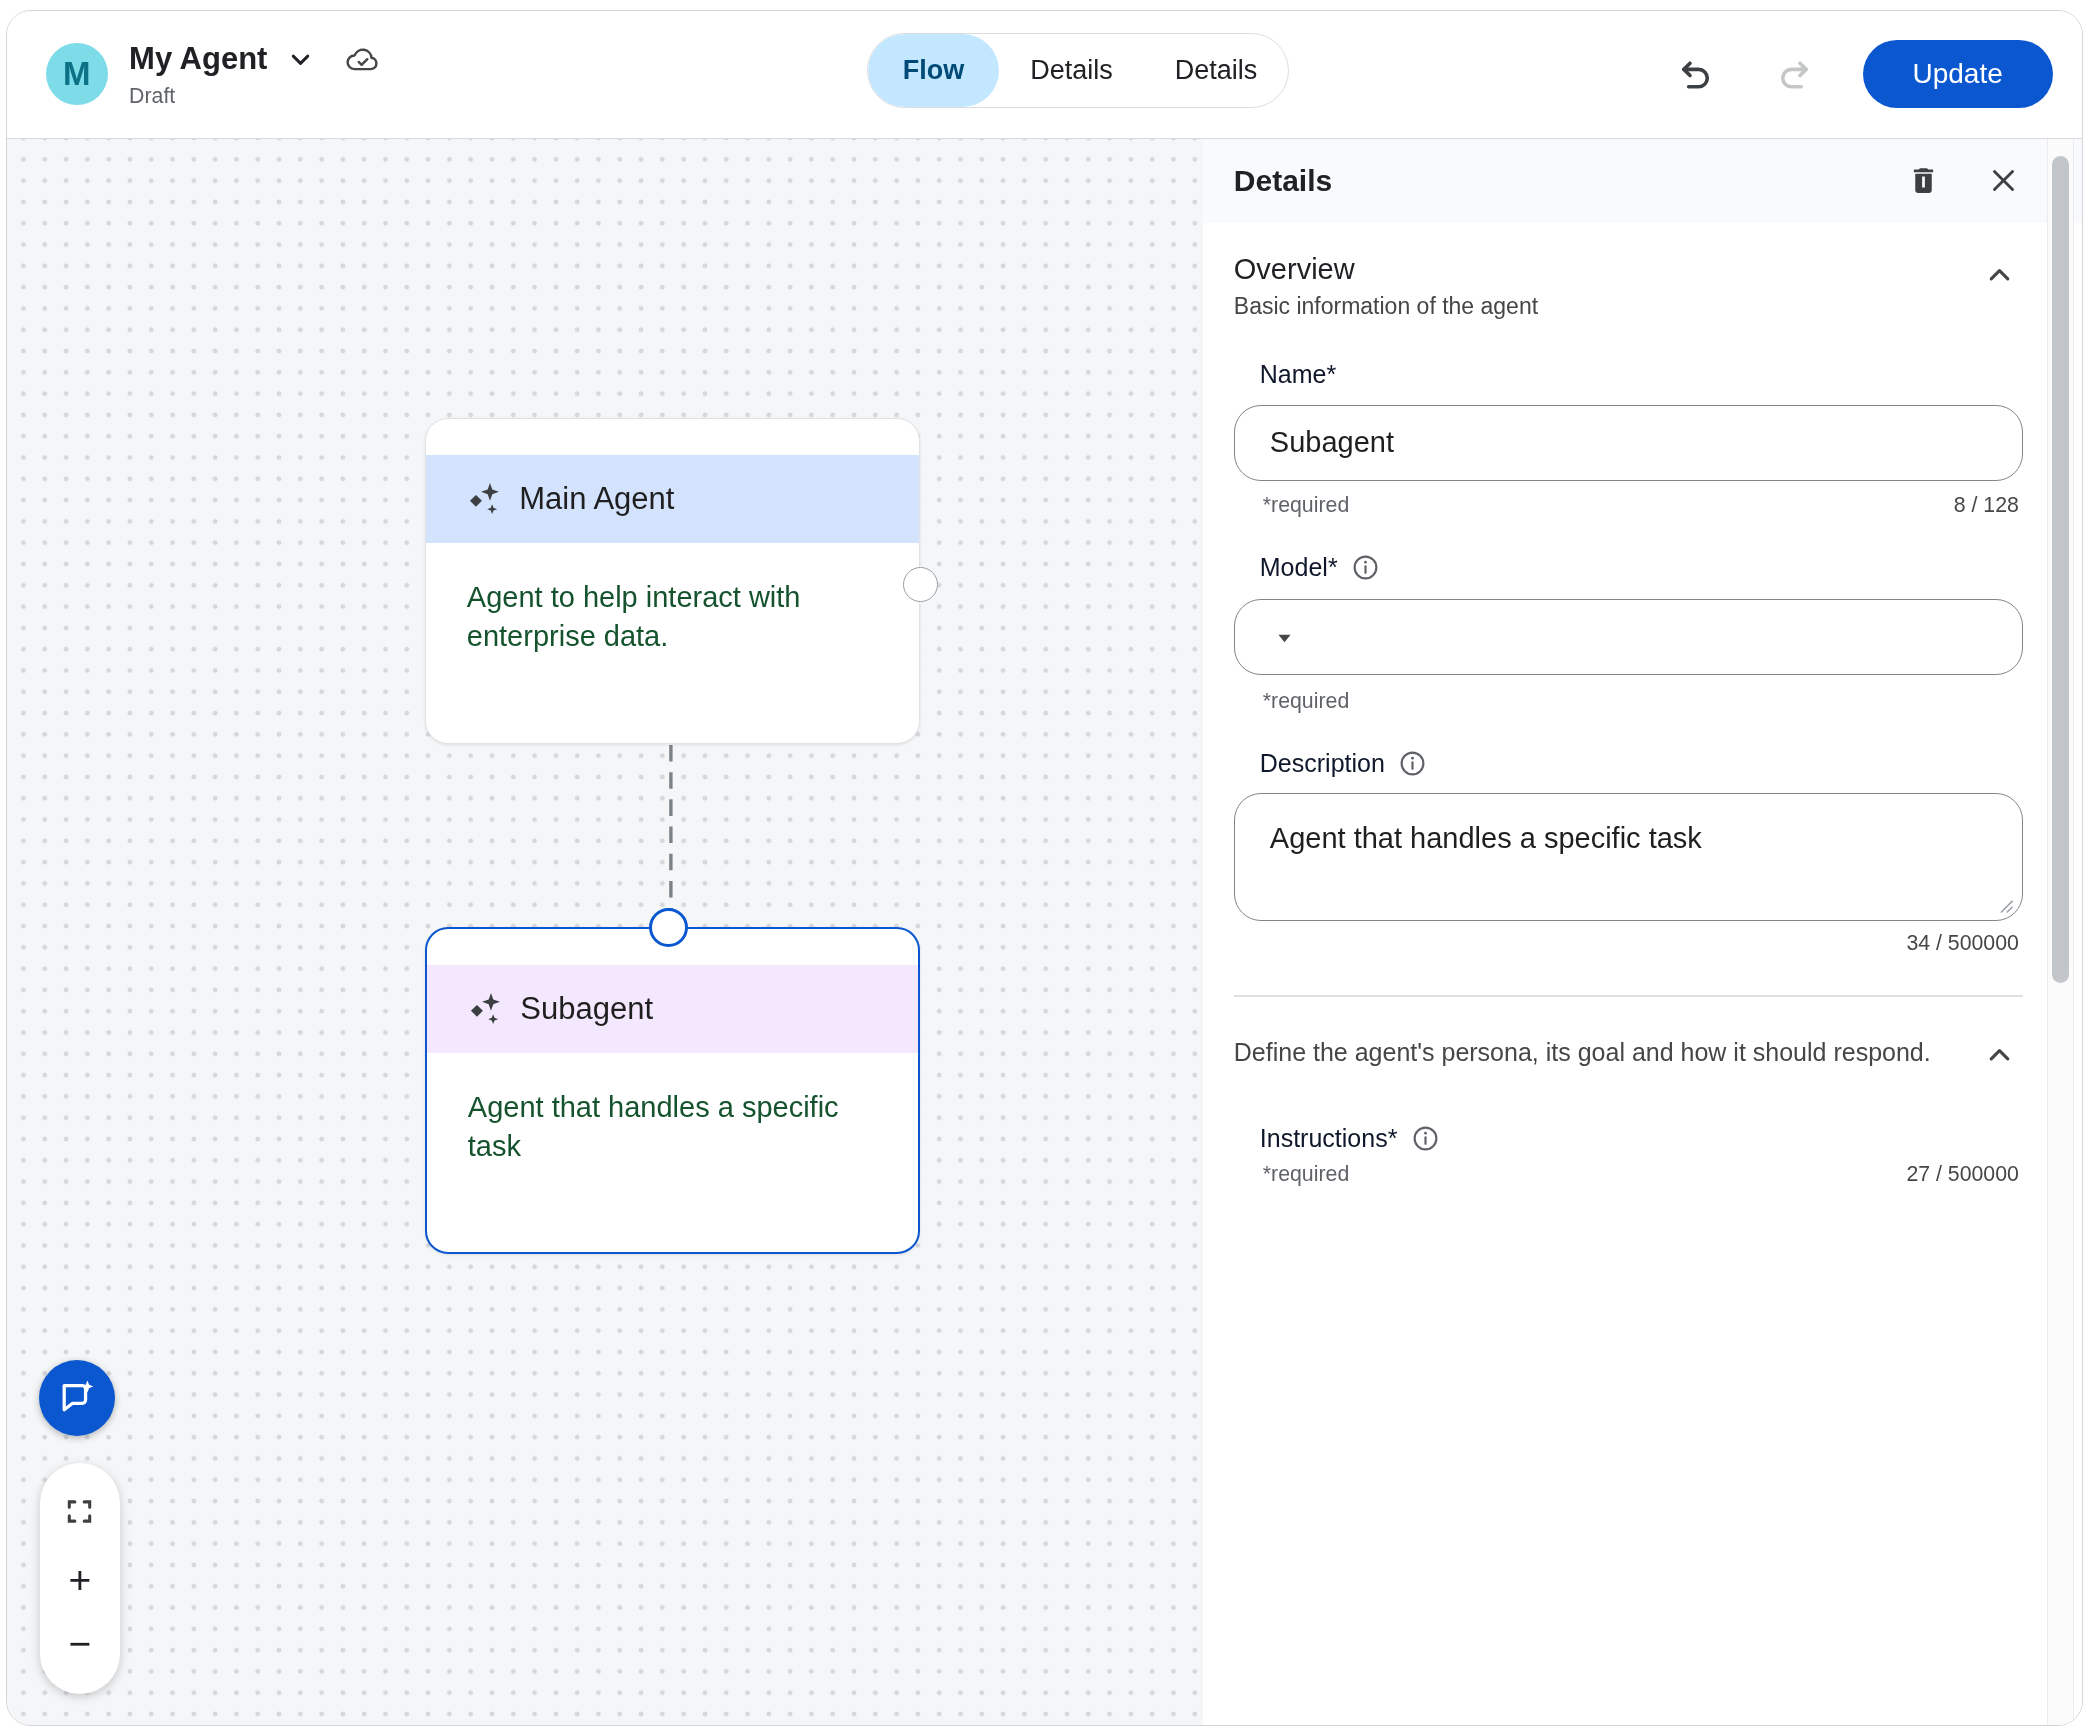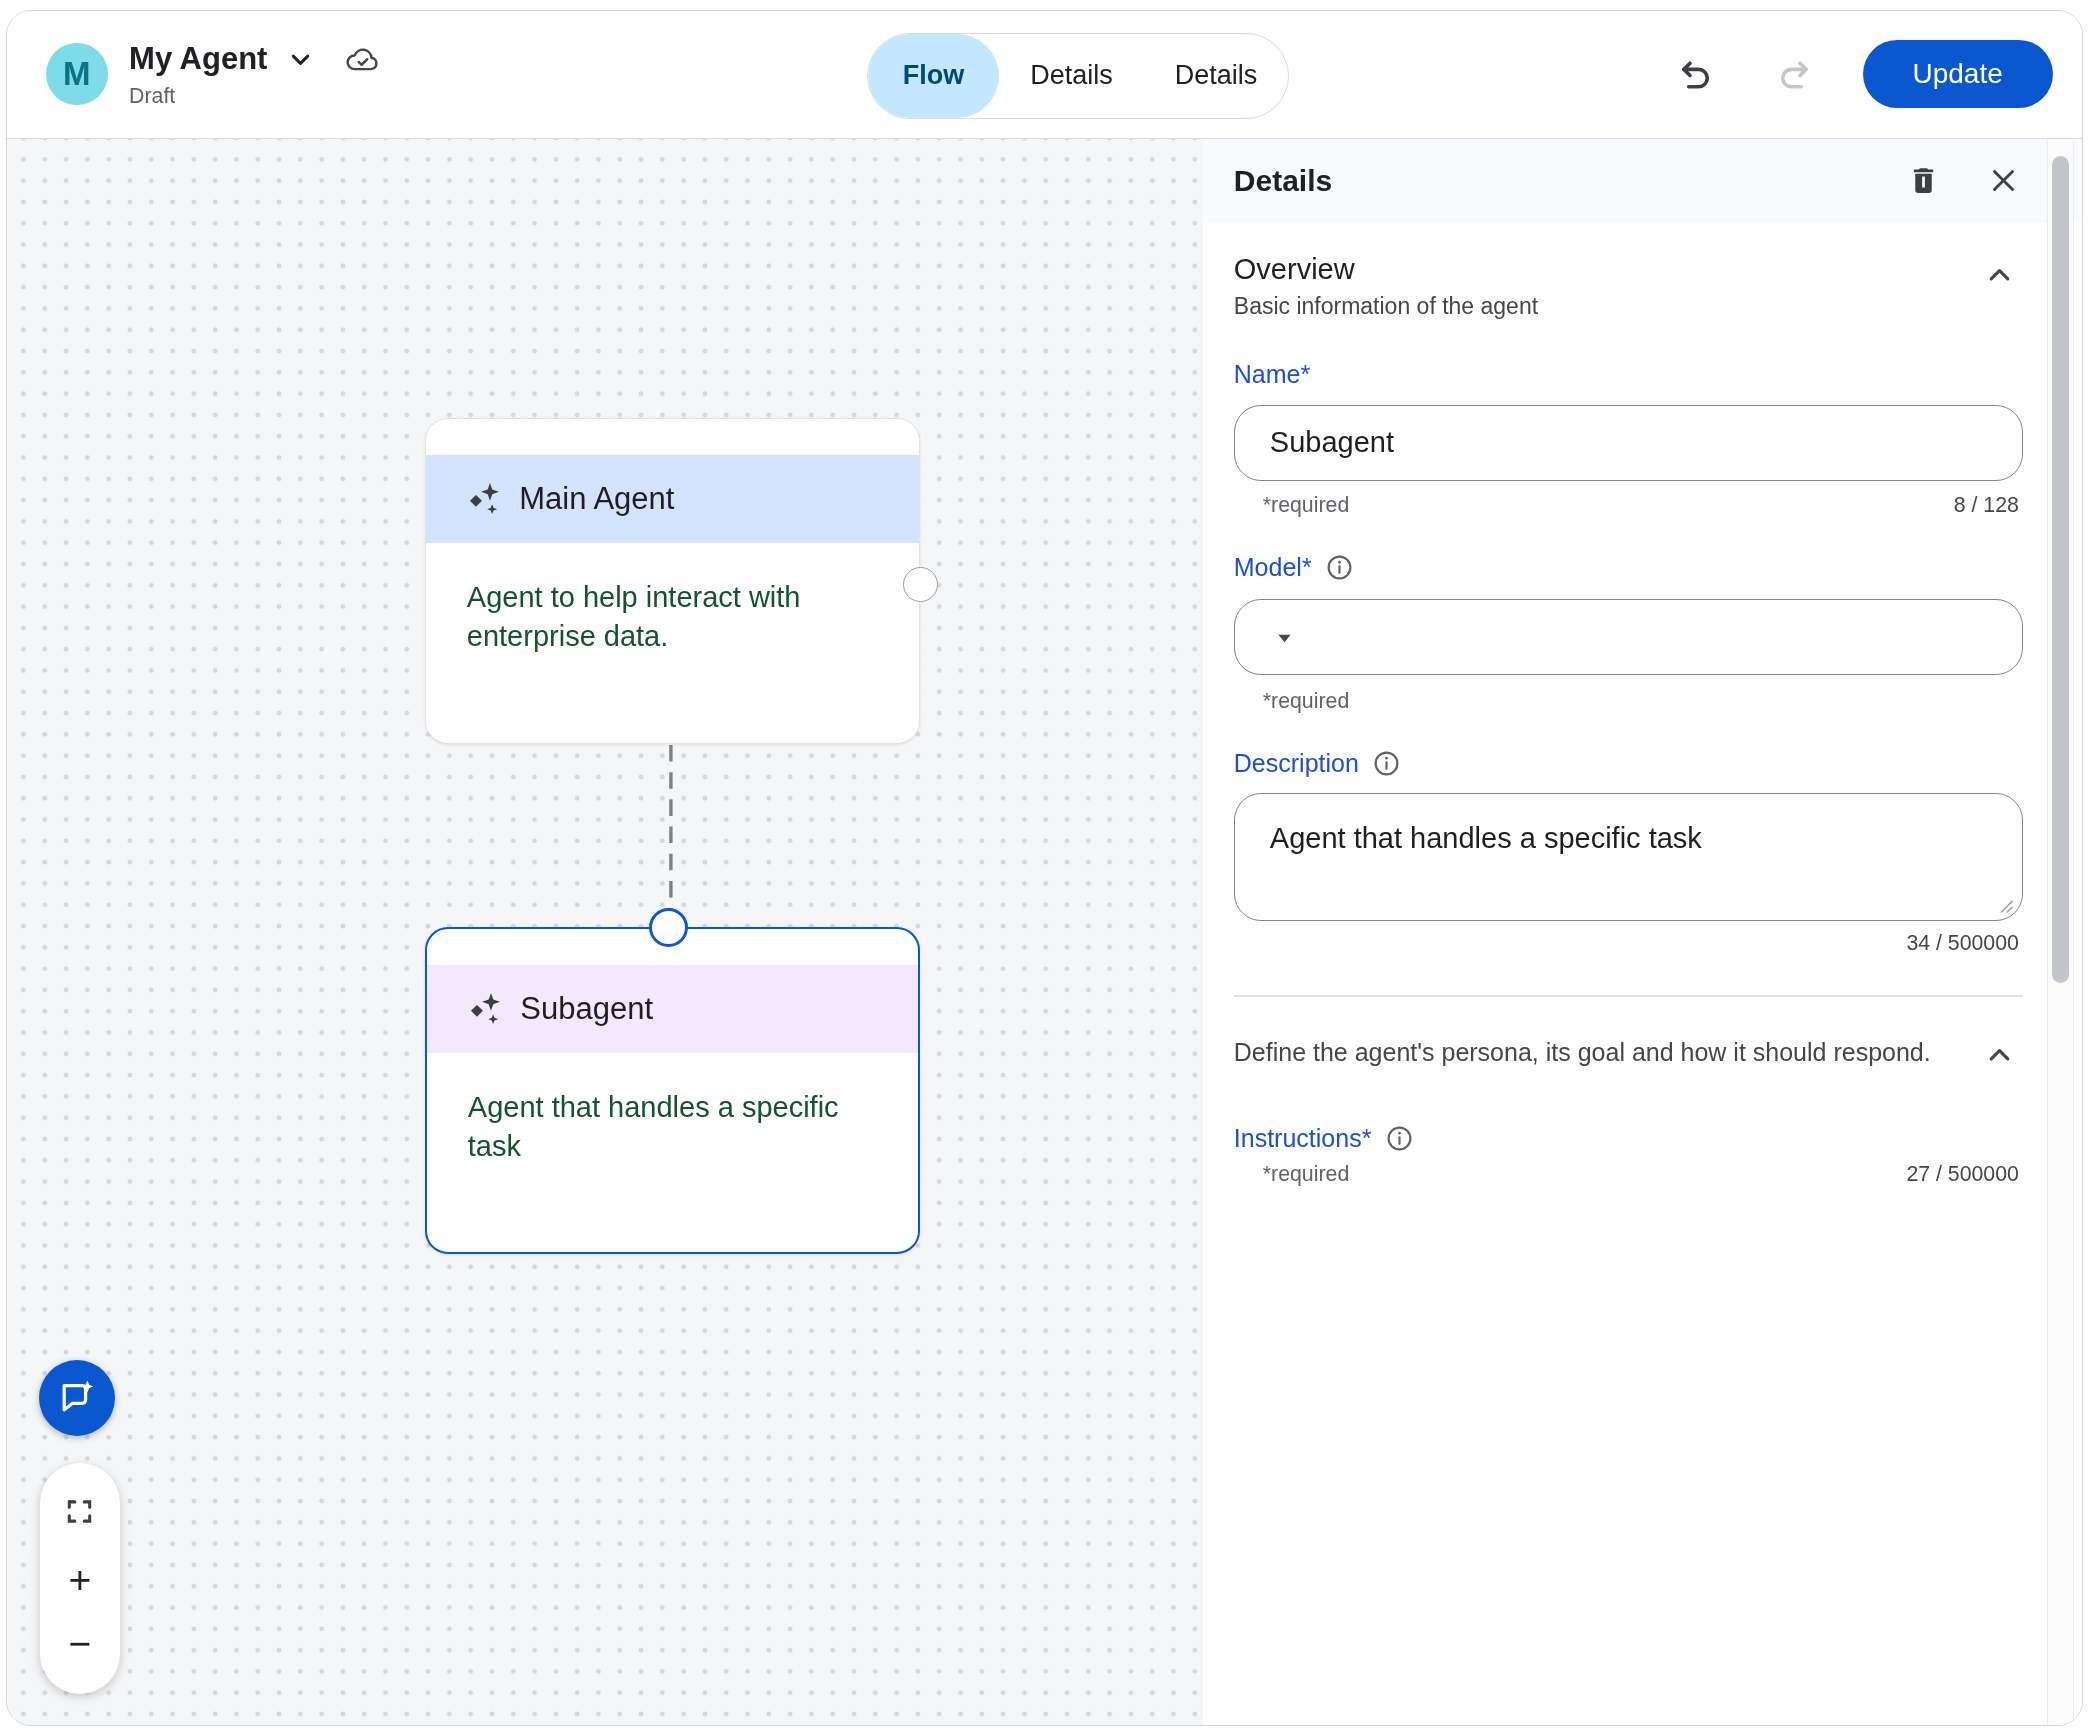--- a/index.html
+++ b/index.html
@@ -7,21 +7,21 @@
   .window{position:absolute;left:5.8px;top:9.7px;width:2077px;height:1716px;border:1.5px solid #d3d5d8;
     border-radius:25px;background:#fff;overflow:hidden;box-sizing:border-box;}
   
   .topbar{position:absolute;left:0;top:0;right:0;height:127px;background:#fff;}
   .tb-left{position:absolute;left:39px;top:0;height:127px;display:flex;align-items:center;gap:21.3px;}
   .avatar{width:62px;height:62px;border-radius:50%;background:#7edce9;display:flex;align-items:center;
     justify-content:center;font-size:33px;font-weight:700;color:#0d7285;}
   .tb-title-row{display:flex;align-items:center;gap:15.5px;}
   .tb-title{font-size:31px;font-weight:700;color:#202124;}
   .tb-sub{font-size:21.3px;color:#5f6368;margin-top:4.9px;}
-  .tabs{position:absolute;left:860px;top:22px;height:86px;border:1.9px solid #dadce0;border-radius:969px;
+  .tabs{position:absolute;left:860px;top:22px;height:75px;border:1.9px solid #dadce0;border-radius:969px;
     background:#fff;display:flex;align-items:stretch;box-sizing:border-box;overflow:hidden;}
   .tab{display:flex;align-items:center;padding:0 31px;font-size:27px;font-weight:500;color:#202124;cursor:pointer;}
   .tab.active{background:#c2e7ff;color:#004a77;font-weight:700;border-radius:969px;padding:0 35px;}
   .tb-right{position:absolute;right:29px;top:0;height:127px;display:flex;align-items:center;}
   .icon-btn{width:47px;height:47px;display:flex;align-items:center;justify-content:center;}
   .btn-update{margin-left:45px;height:68px;padding:0 50px;border-radius:969px;background:#0b57d0;color:#fff;
     font-size:28px;font-weight:500;display:flex;align-items:center;border:none;}
   
   .content{position:absolute;left:0;top:127px;right:0;bottom:0;border-top:1px solid #d8dadd;display:flex;}
   .canvas{position:relative;flex:1;background-color:#f5f6f7;overflow:hidden;
@@ -49,21 +49,21 @@
   
   .panel{position:relative;width:879px;background:#fff;box-sizing:border-box;}
   .panel-header{height:84px;background:#f8fafd;display:flex;align-items:center;padding:0 39px 0 31px;box-sizing:border-box;}
   .panel-title{font-size:30px;font-weight:600;color:#202124;flex:1;}
   .panel-body{padding:29px 59px 0 31px;}
   .sec-head-row{display:flex;align-items:flex-start;}
   .sec-head{flex:1;}
   .sec-title{font-size:29px;font-weight:500;color:#202124;line-height:35px;}
   .sec-title.lg{font-size:31px;line-height:39px;}
   .sec-sub{font-size:23px;color:#444746;line-height:29px;margin-top:5.8px;}
-  .field-label{font-size:25px;font-weight:500;color:#1d4ed8;display:flex;align-items:center;gap:13.6px;}
+  .field-label{font-size:25px;font-weight:500;color:#0f172a;display:flex;align-items:center;gap:13.6px;margin-left:26px;}
   .input,.select,.textarea{border:1.5px solid #80868b;border-radius:27px;background:#fff;box-sizing:border-box;
     font-size:29px;color:#1f1f1f;}
   .input{height:76px;display:flex;align-items:center;padding:0 35px;margin-top:15.5px;}
   .select{height:76px;display:flex;align-items:center;padding:0 29px 0 35px;margin-top:17.5px;}
   .select .val{flex:1;color:#1f1f1f;}
   .textarea{position:relative;padding:25px 35px;margin-top:15.5px;line-height:39px;}
   .helper-row{display:flex;justify-content:space-between;margin-top:11.6px;padding:0 3.9px 0 29px;
     font-size:21.3px;color:#5f6368;}
   .helper-row .counter{color:#444746;}
   .divider{height:1.9px;background:#dde0e3;margin-top:39px;}

